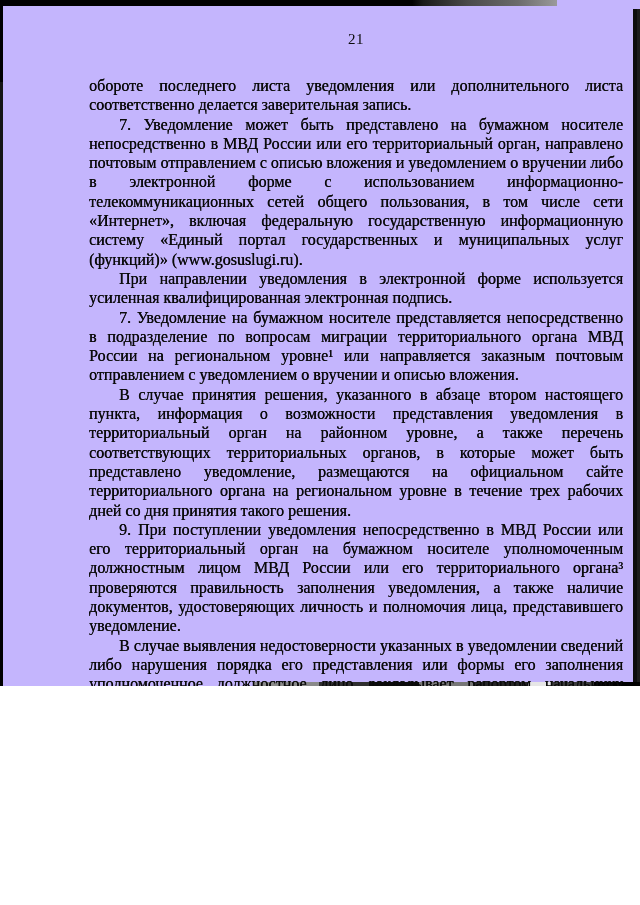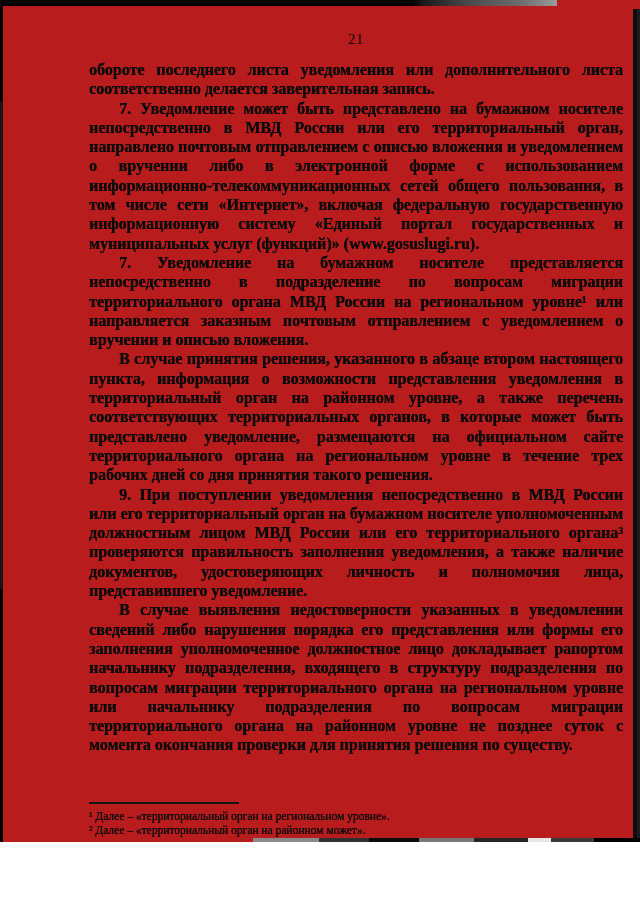--- a/index.html
+++ b/index.html
@@ -1,20 +1,20 @@
 <!DOCTYPE html>
 <html><head>
 <meta charset="utf-8">
 <style>
   html, body { margin: 0; padding: 0; background: #ffffff; }
   .page {
     position: relative;
     width: 640px;
-    height: 842px;
-    background: #b91c1c;
+    height: 686px;
+    background: #c4b5fd;
     overflow: hidden;
     font-family: "Liberation Serif", "DejaVu Serif", serif;
     color: #0b0b0b;
   }
 
   
   .edge-top {
     position: absolute; top: 0; left: 0;
     width: 557px; height: 6px;
     background: linear-gradient(to right,
@@ -40,26 +40,25 @@
   }
 
   .pageno {
     position: absolute; top: 31px; left: 89px; width: 534px;
     text-align: center;
     font-size: 15px;
     letter-spacing: 0.5px;
   }
 
   .content {
-    position: absolute; top: 60px; left: 89px; width: 534px;
+    position: absolute; top: 76px; left: 89px; width: 534px;
     font-size: 16px;
     line-height: 19.3px;
     text-align: justify;
     text-shadow: 0.3px 0 0 currentColor; 
-    font-weight: bold;
   }
   .content p { margin: 0; }
   .content p.indent { text-indent: 30px; }
 
   .footnotes {
     position: absolute; top: 802px; left: 89px; width: 534px;
     font-size: 11.5px;
     line-height: 14px;
     text-align: left;
     text-shadow: 0.2px 0 0 currentColor;
@@ -79,20 +78,21 @@
   <div class="edge-top"></div>
   <div class="edge-left"></div>
   <div class="edge-right"></div>
   <div class="edge-bottom"></div>
 
   <div class="pageno">21</div>
 
   <div class="content">
     <p class="para">обороте последнего листа уведомления или дополнительного листа соответственно делается заверительная запись.</p>
     <p class="para indent">7. Уведомление может быть представлено на бумажном носителе непосредственно в МВД России или его территориальный орган, направлено почтовым отправлением с описью вложения и уведомлением о вручении либо в электронной форме с использованием информационно-телекоммуникационных сетей общего пользования, в том числе сети «Интернет», включая федеральную государственную информационную систему «Единый портал государственных и муниципальных услуг (функций)» (www.gosuslugi.ru).</p>
+    <p class="para indent">При направлении уведомления в электронной форме используется усиленная квалифицированная электронная подпись.</p>
     <p class="para indent">7. Уведомление на бумажном носителе представляется непосредственно в подразделение по вопросам миграции территориального органа МВД России на региональном уровне¹ или направляется заказным почтовым отправлением с уведомлением о вручении и описью вложения.</p>
     <p class="para indent">В случае принятия решения, указанного в абзаце втором настоящего пункта, информация о возможности представления уведомления в территориальный орган на районном уровне, а также перечень соответствующих территориальных органов, в которые может быть представлено уведомление, размещаются на официальном сайте территориального органа на региональном уровне в течение трех рабочих дней со дня принятия такого решения.</p>
     <p class="para indent">9. При поступлении уведомления непосредственно в МВД России или его территориальный орган на бумажном носителе уполномоченным должностным лицом МВД России или его территориального органа³ проверяются правильность заполнения уведомления, а также наличие документов, удостоверяющих личность и полномочия лица, представившего уведомление.</p>
     <p class="para indent">В случае выявления недостоверности указанных в уведомлении сведений либо нарушения порядка его представления или формы его заполнения уполномоченное должностное лицо докладывает рапортом начальнику подразделения, входящего в структуру подразделения по вопросам миграции территориального органа на региональном уровне или начальнику подразделения по вопросам миграции территориального органа на районном уровне не позднее суток с момента окончания проверки для принятия решения по существу.</p>
   </div>
 
   <div class="footnotes">
     <div class="fn-rule"></div>
     <p class="footnote">¹ Далее – «территориальный орган на региональном уровне».</p>
     <p class="footnote">² Далее – «территориальный орган на районном может».</p>

